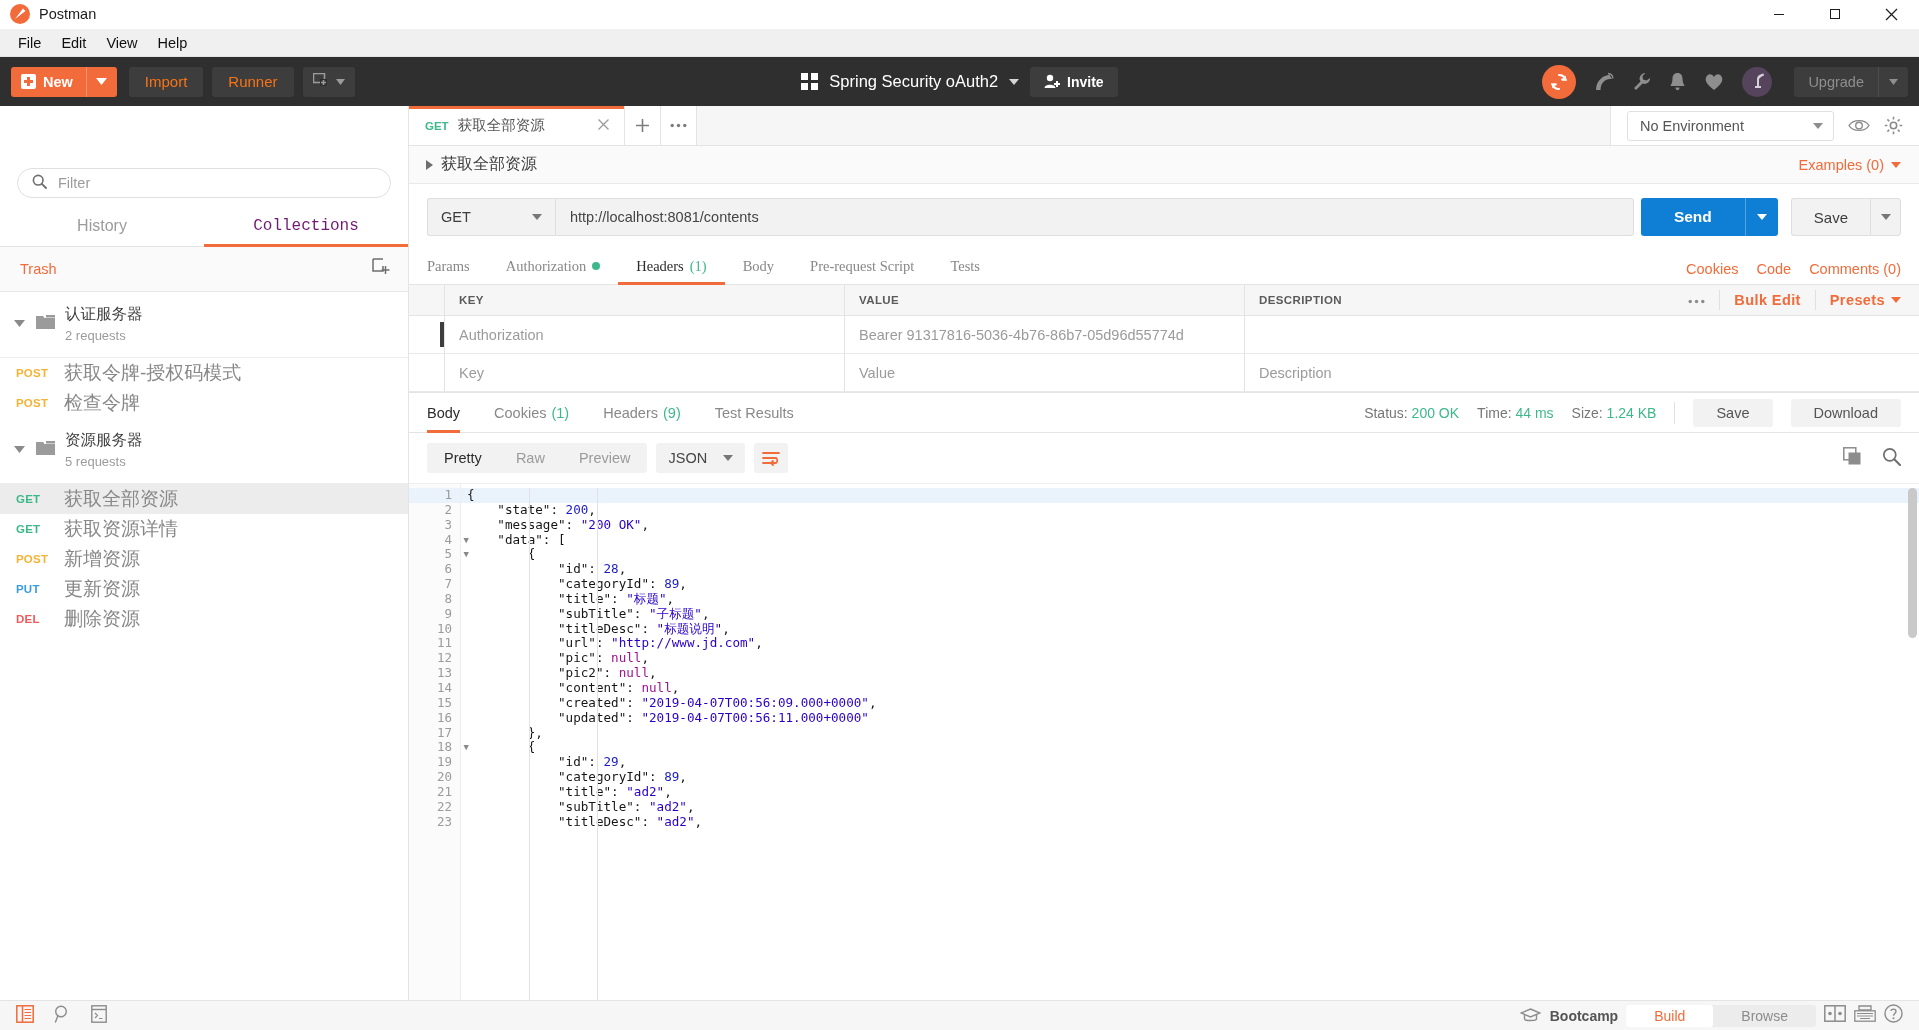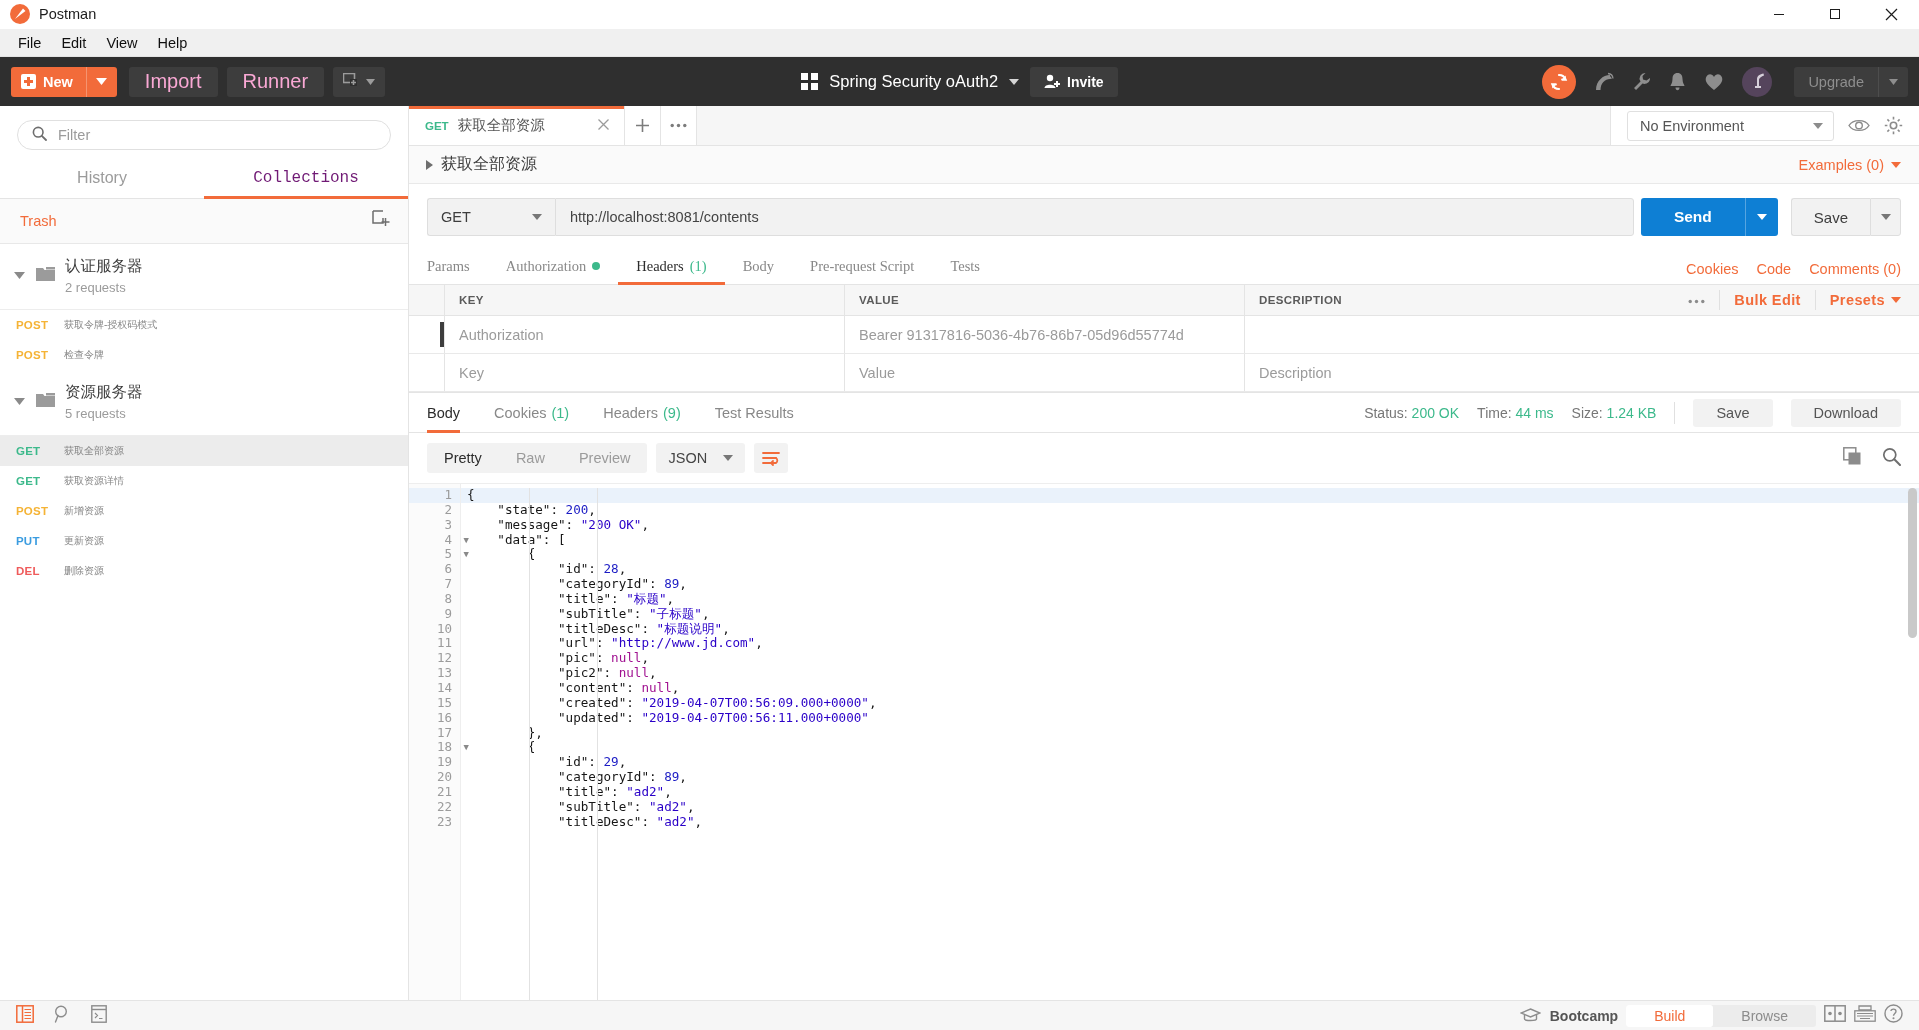--- a/index.html
+++ b/index.html
@@ -55,21 +55,21 @@
     content:''; position:absolute; background:#f26b3a;
   }
   .plus-box::before { left: 6px; top: 3px; width: 3px; height: 9px; }
   .plus-box::after  { top: 6px; left: 3px; height: 3px; width: 9px; }
   .btn-new .caret {
     width: 31px; height: 100%; display:flex; align-items:center; justify-content:center;
     border-left: 1px solid rgba(255,255,255,.28);
   }
   .hdr-btn {
     height: 30px; display:flex; align-items:center; justify-content:center;
-    background:#3d3d3d; color:#f9a8d4; font-size:20px; border-radius:3px;
+    background:#3d3d3d; color:#f97316; font-size:15px; border-radius:3px;
     padding: 0 16px; margin-right: 9px; text-align: right;
   }
   .hdr-btn.iconbtn { padding: 0 10px; gap: 6px; }
   .hdr-center {
     position: absolute; left: 0; right: 0; display:flex; justify-content:center;
     align-items:center; gap: 11px; pointer-events:none;
   }
   .hdr-center > * { pointer-events: auto; }
   .ws-name { color:#fff; font-size:16.5px; display:flex; align-items:center; gap:11px; }
   .grid-icon { display:grid; grid-template-columns: 7px 7px; grid-template-rows: 7px 7px; gap:3px; }
@@ -102,21 +102,21 @@
   .body-wrap { display:flex; height: calc(1030px - 29px - 28px - 49px - 30px); }
 
   
   .sidebar {
     width: 409px; background: #fff; border-right: 1px solid #e4e4e4;
     display:flex; flex-direction:column;
   }
   .filter-wrap { padding: 14px 17px 10px 17px; }
   .filter-box {
     height: 30px; border: 1px solid #e0e0e0; border-radius: 15px;
-    display:flex; align-items:center; padding: 0 14px; gap: 11px; background:#fff;
+    display:flex; align-items:center; padding: 0 14px; gap: 11px; background:#fff;margin-top:48px;
   }
   .filter-box input {
     border:none; outline:none; font-size:14.5px; color:#555; width:100%;
     font-family:inherit; background:transparent;
   }
   .filter-box input::placeholder { color:#9b9b9b; }
   .side-tabs { display:flex; border-bottom:1px solid #e4e4e4; }
   .side-tab {
     flex:1; text-align:center; font-size:16px; color:#9b9b9b; padding: 9px 0 11px;
     position:relative;
@@ -143,21 +143,21 @@
     display:flex; align-items:center; height: 30px; padding-left: 16px; gap: 0;
   }
   .req-row.active { background:#ececec; }
   .req-method {
     width: 48px; font-size: 11.5px; font-weight: bold; text-align:left; letter-spacing:.2px;
   }
   .m-get { color: #3cb98b; }
   .m-post { color: #f5b335; }
   .m-put { color: #3b9ce0; }
   .m-del { color: #ef5b5b; }
-  .req-name { font-size: 10px; color:#888; }
+  .req-name { font-size: 19px; color:#888; }
 
   
   .main { flex:1; display:flex; flex-direction:column; background:#fff; min-width:0; }
 
   
   .tabstrip {
     height: 40px; background:#f6f6f6; display:flex; align-items:stretch;
     border-bottom:1px solid #e4e4e4;
   }
   .req-tab {

